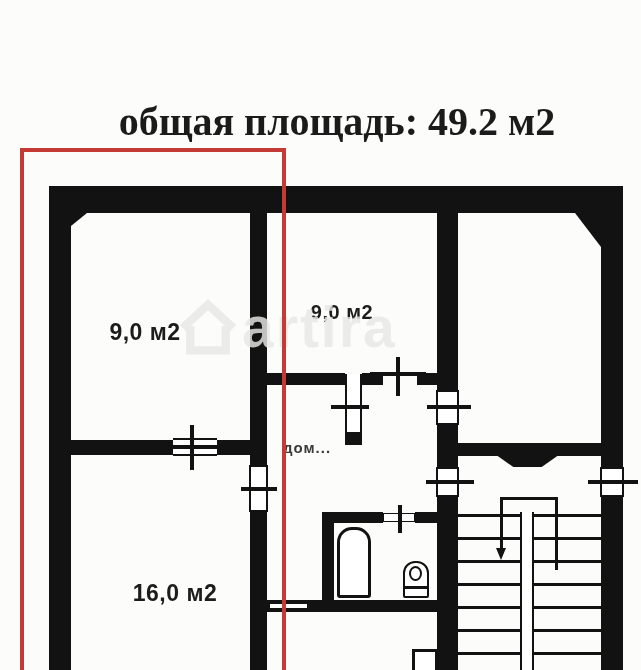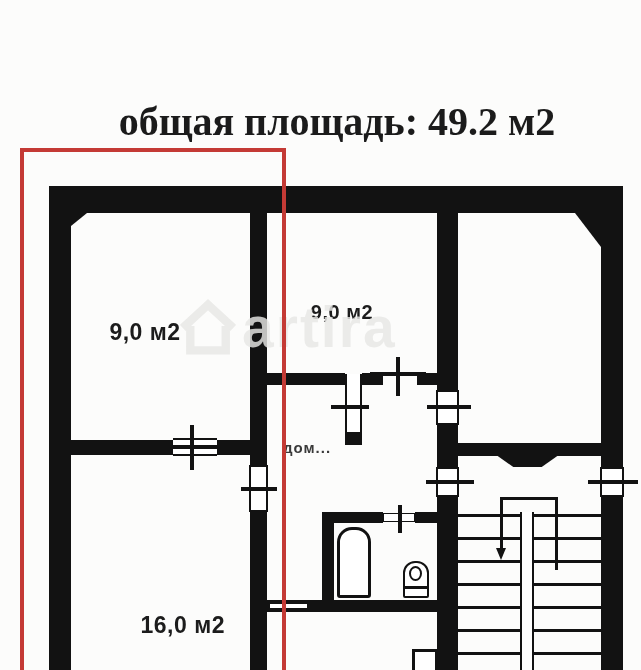--- a/index.html
+++ b/index.html
@@ -103,21 +103,21 @@
 
   <div id="stair-treads"></div>
   <div id="stair-divider"></div>
   <div class="line" style="left:500px;top:497px;width:57px;height:2.5px;z-index:14;"></div>
   <div class="line" style="left:500px;top:497px;width:2.5px;height:52px;z-index:14;"></div>
   <div class="line" style="left:555px;top:497px;width:2.5px;height:73px;z-index:14;"></div>
   <div id="stair-arrow"></div>
 
   <div class="label" style="left:95px;top:319px;width:100px;">9,0 м2</div>
   <div class="label" style="left:297px;top:301px;width:90px;font-size:20px;">9,0 м2</div>
-  <div class="label" style="left:125px;top:612px;width:100px;text-align:right;">16,0 м2</div>
+  <div class="label" style="left:125px;top:580px;width:100px;">16,0 м2</div>
 
   <div id="wm-light">
     <svg width="56" height="58" viewBox="0 0 60 62">
       <polyline points="3,32 30,7 57,32" fill="none" stroke="#e8e8e6" stroke-width="9"></polyline>
       <path d="M11,30 L11,56 L49,56 L49,30" fill="none" stroke="#e8e8e6" stroke-width="9"></path>
     </svg>
     <span class="wm-text">artira</span>
   </div>
   <div id="wm-dark">дом...</div>
 

